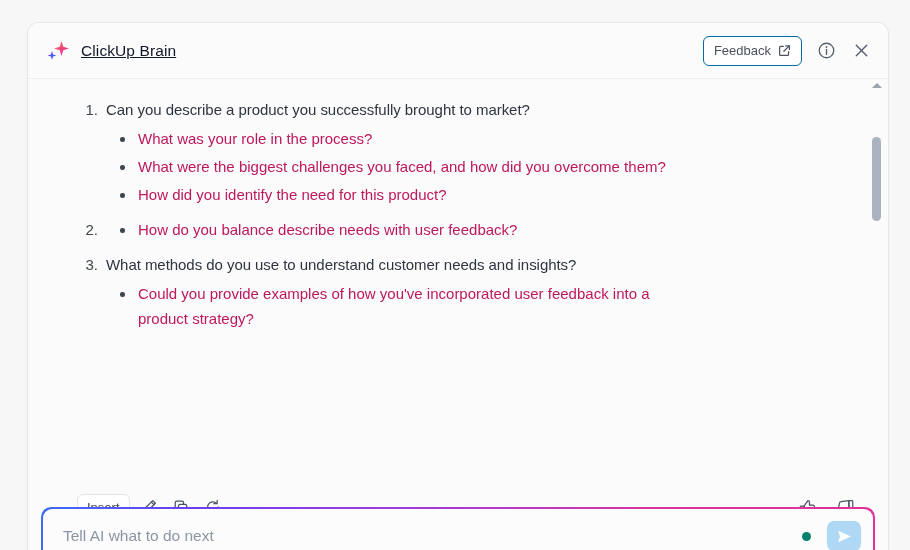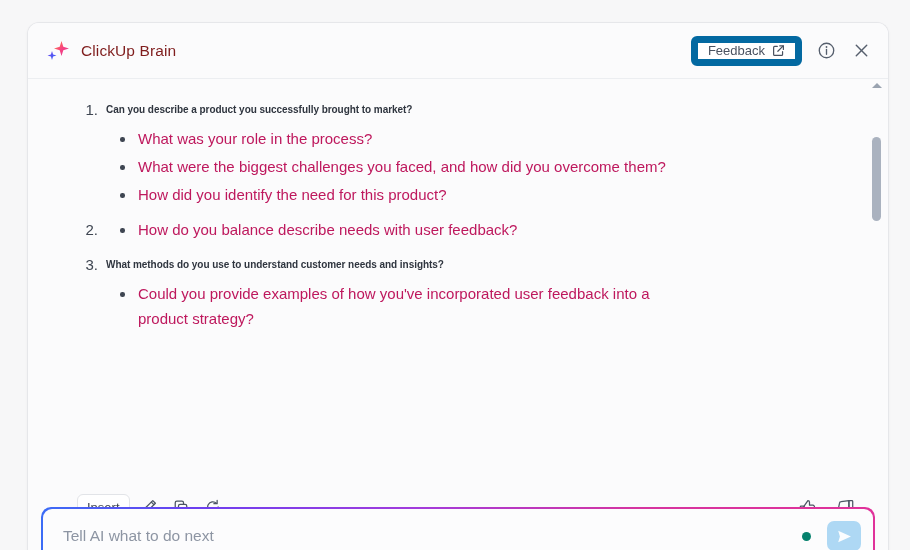--- a/index.html
+++ b/index.html
@@ -48,36 +48,37 @@
     gap: 10px;
   }
   .sparkle-icon {
     width: 26px;
     height: 26px;
     display: block;
     flex: none;
   }
   .brand-title {
     font-size: 15.5px;
-    color: #7f1d1d;
+    color: #0f172a;
     letter-spacing: 0.1px;
+    text-decoration: underline;
   }
   .header-right {
     margin-left: auto;
     display: flex;
     align-items: center;
     gap: 13px;
   }
   .feedback-btn {
     display: flex;
     align-items: center;
     gap: 7px;
     height: 30px;
     padding: 0 10px;
-    border: 7px solid #0369a1;
+    border: 1px solid #0369a1;
     border-radius: 6px;
     background: #fff;
     font-size: 13px;
     color: #4a5260;
     cursor: pointer;
     box-sizing: border-box;
   }
   .icon-btn {
     width: 22px;
     height: 22px;
@@ -122,22 +123,22 @@
     position: absolute;
     left: 0;
     top: 0;
     width: 20px;
     text-align: right;
     font-size: 15px;
     color: #3e4551;
     line-height: 25px;
   }
   .q-head {
-    font-size: 10px;
-    font-weight: bold;
+    font-size: 15px;
+    font-weight: normal;
     color: #2f353f;
     line-height: 25px;
     letter-spacing: -0.05px;
   }
   ul.sub-list {
     list-style: none;
     margin: 4px 0 0 0;
     padding: 0;
   }
   ul.sub-list > li {

